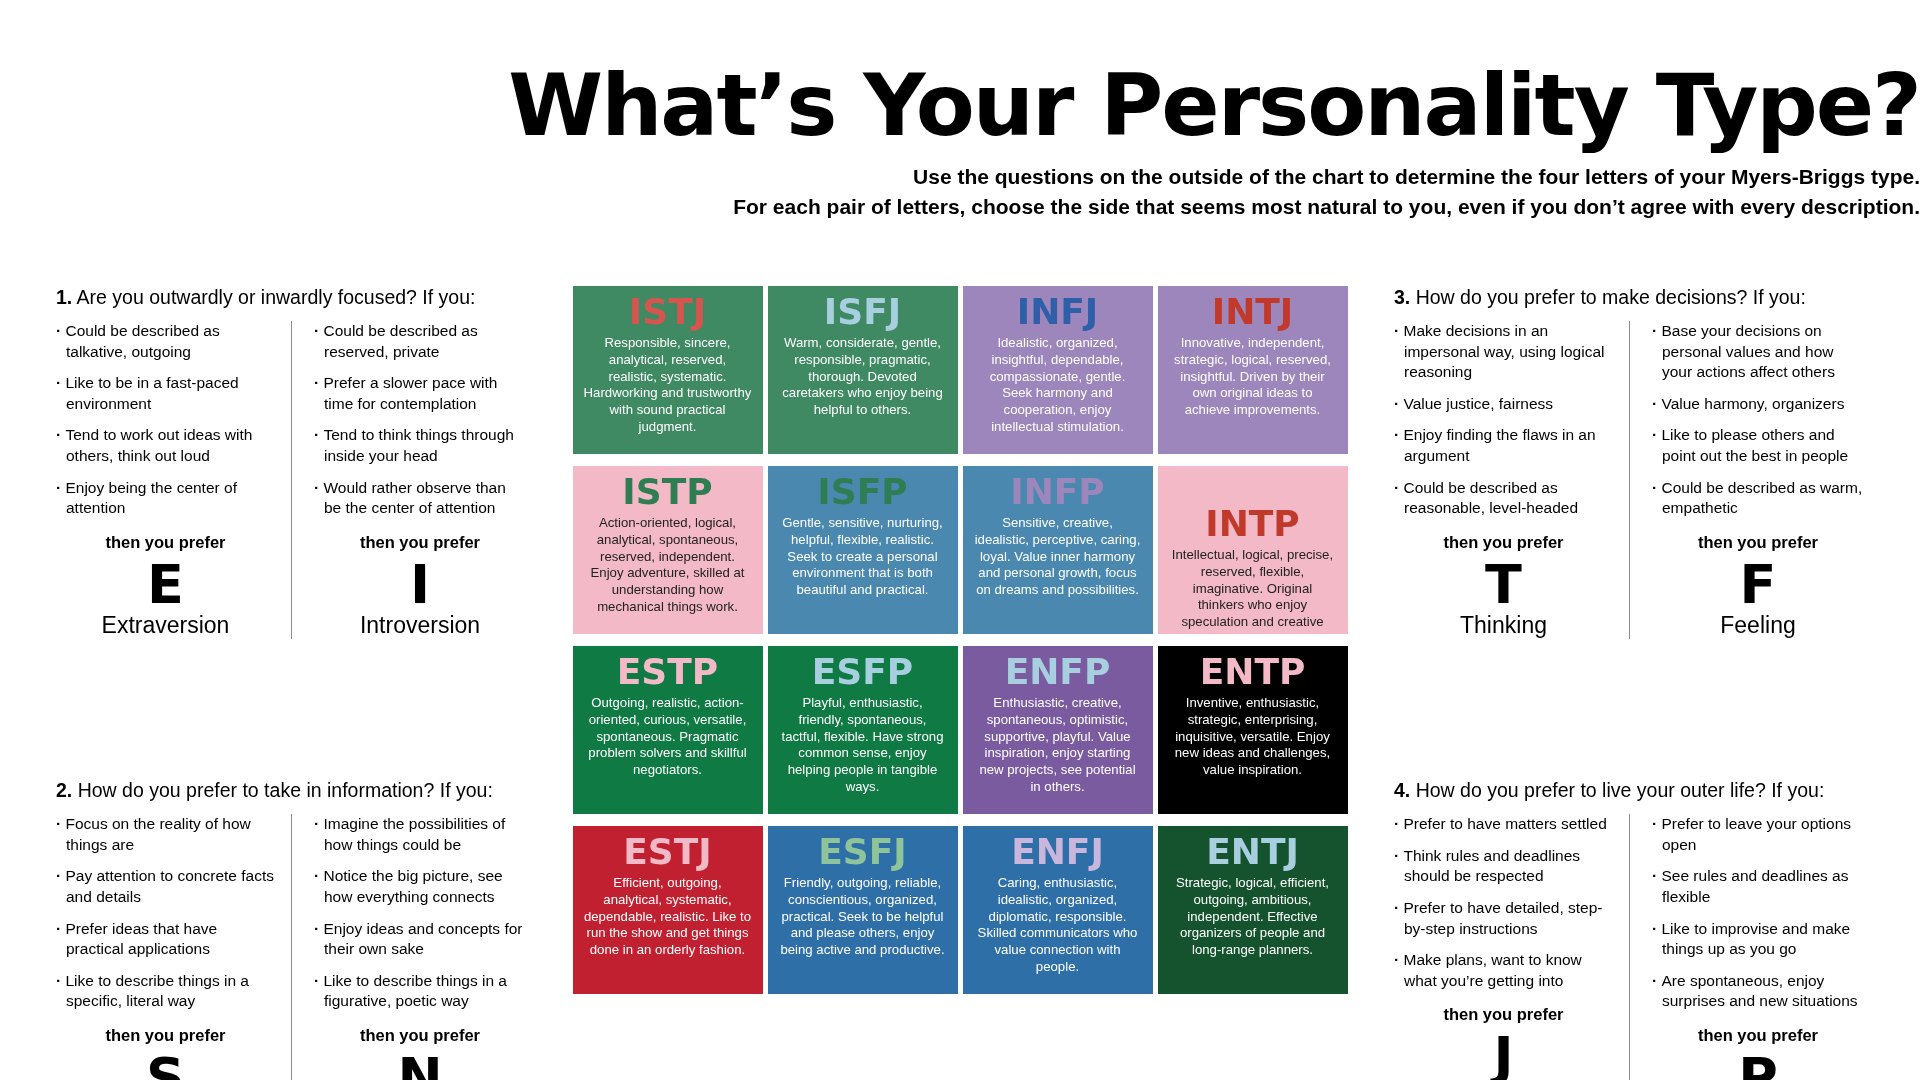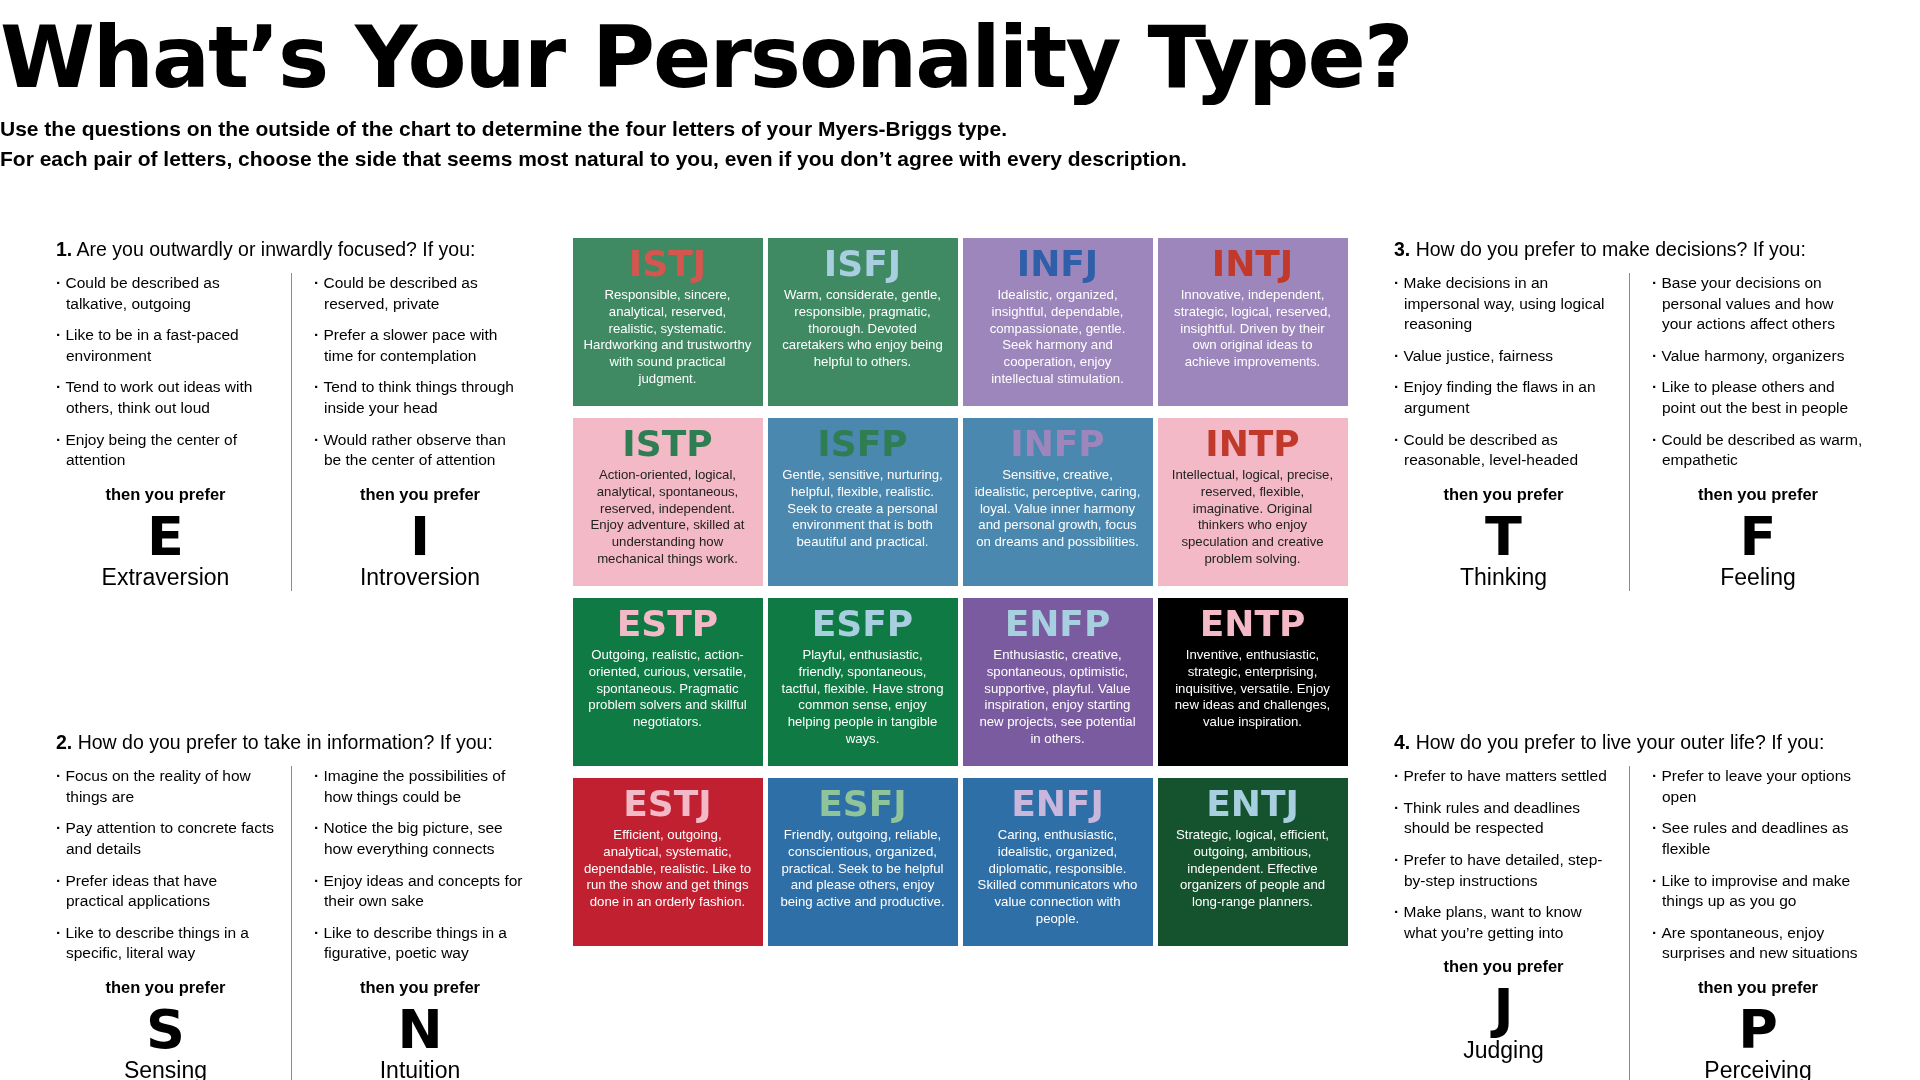--- a/index.html
+++ b/index.html
@@ -18,22 +18,23 @@
   .page {
     width: 1920px;
     height: 1080px;
     position: relative;
     box-sizing: border-box;
     padding: 0;
   }
 
   
   .header {
-    text-align: left;
+    text-align: right;
     padding-top: 14px;
+    margin-top: 48px;
   }
   .title {
     font-family: "DejaVu Sans", sans-serif;
     font-weight: bold;
     font-size: 86px;
     letter-spacing: -2px;
     line-height: 1.02;
     margin: 0;
   }
   .subtitle {
@@ -255,21 +256,21 @@
       </div>
       <div class="cell" style="background: rgb(74, 136, 176); color: rgb(255, 255, 255);">
         <div class="code" style="color: rgb(47, 125, 82);">ISFP</div>
         <div class="desc">Gentle, sensitive, nurturing, helpful, flexible, realistic. Seek to create a personal environment that is both beautiful and practical.</div>
       </div>
       <div class="cell" style="background: rgb(74, 136, 176); color: rgb(255, 255, 255);">
         <div class="code" style="color: rgb(157, 134, 188);">INFP</div>
         <div class="desc">Sensitive, creative, idealistic, perceptive, caring, loyal. Value inner harmony and personal growth, focus on dreams and possibilities.</div>
       </div>
       <div class="cell" style="background: rgb(243, 185, 198); color: rgb(34, 34, 34);">
-        <div class="code" style="color: rgb(192, 57, 43);">INTP</div>
+        <div class="code" style="color: rgb(192, 57, 43); margin-top: 32px;">INTP</div>
         <div class="desc">Intellectual, logical, precise, reserved, flexible, imaginative. Original thinkers who enjoy speculation and creative problem solving.</div>
       </div>
 
       <div class="cell" style="background: rgb(15, 122, 67); color: rgb(255, 255, 255);">
         <div class="code" style="color: rgb(243, 185, 198);">ESTP</div>
         <div class="desc">Outgoing, realistic, action-oriented, curious, versatile, spontaneous. Pragmatic problem solvers and skillful negotiators.</div>
       </div>
       <div class="cell" style="background: rgb(15, 122, 67); color: rgb(255, 255, 255);">
         <div class="code" style="color: rgb(168, 207, 224);">ESFP</div>
         <div class="desc">Playful, enthusiastic, friendly, spontaneous, tactful, flexible. Have strong common sense, enjoy helping people in tangible ways.</div>

